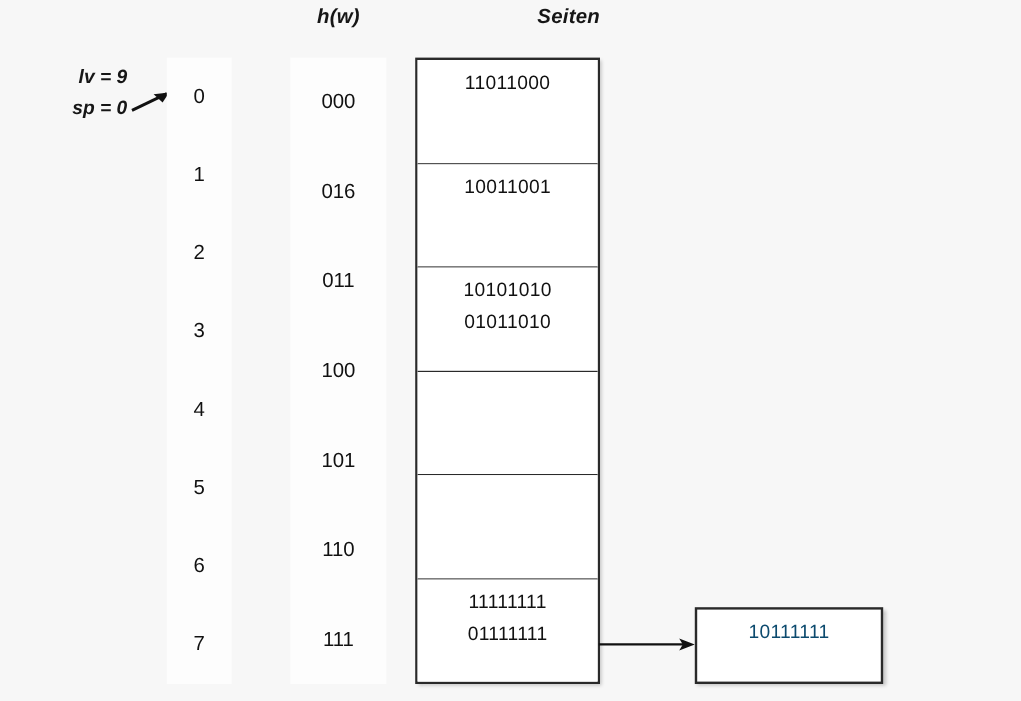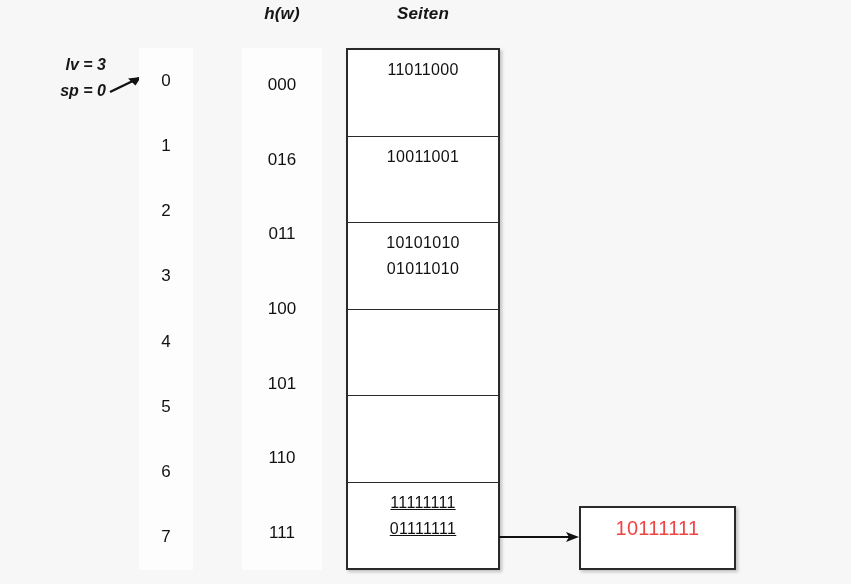--- a/index.html
+++ b/index.html
@@ -27,21 +27,21 @@
     font-style: italic;
     font-size: 17px;
     font-weight: 600;
     color: #161616;
     white-space: nowrap;
     text-align: center;
     letter-spacing: 0.2px;
   }
   #hdr-seitennr { left: 118px; top: 4px; width: 100px; }
   #hdr-hw       { left: 242px; top: 4px; width: 80px;  }
-  #hdr-seiten   { left: 346px; top: 4px; width: 154px; }
+  #hdr-seiten   { left: 346px; top: 4px; width: 154px; text-align: right; }
   #hdr-ueber    { left: 578px; top: 4px; width: 158px; }
 
   
   .annot {
     position: absolute;
     left: 42px;
     top: 52px;
     font-style: italic;
     font-size: 16px;
     font-weight: 600;
@@ -110,21 +110,21 @@
     flex: 1 1 0;
     border-bottom: 1.5px solid #2a2a2a;
     box-sizing: border-box;
     display: flex;
     flex-direction: column;
     align-items: center;
     justify-content: flex-start;
     padding-top: 7px;
     background: #ffffff;
   }
-  .page-row:last-child { border-bottom: none; text-decoration: underline; }
+  .page-row:last-child { border-bottom: none; }
   .page-row span {
     display: block;
     font-size: 16px;
     font-weight: 500;
     line-height: 26px;
     color: #111111;
     letter-spacing: 0.3px;
   }
 
   
@@ -137,24 +137,24 @@
     border: 2px solid #2a2a2a;
     box-sizing: border-box;
     background: #ffffff;
     box-shadow: 2px 2px 3px rgba(0,0,0,0.22);
     display: flex;
     align-items: flex-start;
     justify-content: center;
     padding-top: 7px;
   }
   .overflow-box span {
-    font-size: 20px;
+    font-size: 16px;
     font-weight: 500;
     line-height: 26px;
-    color: #ef4444;
+    color: #0c4a6e;
     letter-spacing: 0.3px;
   }
 
   
   .connector {
     position: absolute;
     left: 498px;
     top: 522px;
     width: 86px;
     height: 30px;
@@ -162,21 +162,21 @@
 </style>
 </head>
 <body>
 
 <div class="stage">
 
   <div class="col-header" id="hdr-hw">h(w)</div>
   <div class="col-header" id="hdr-seiten">Seiten</div>
 
   <div class="annot">
-    <span class="annot-line">lv = 3</span>
+    <span class="annot-line">lv = 9</span>
     <span class="annot-line">sp = 0</span>
   </div>
 
   <svg class="annot-arrow" viewBox="0 0 40 30">
     <path d="M2 22 L31 8" stroke="#111111" stroke-width="2.4" fill="none"></path>
     <path d="M33 7 L20 8.5 L27.5 15.5 Z" fill="#111111"></path>
   </svg>
 
   <div class="band" id="band-index"></div>
   <div class="band" id="band-hash"></div>

